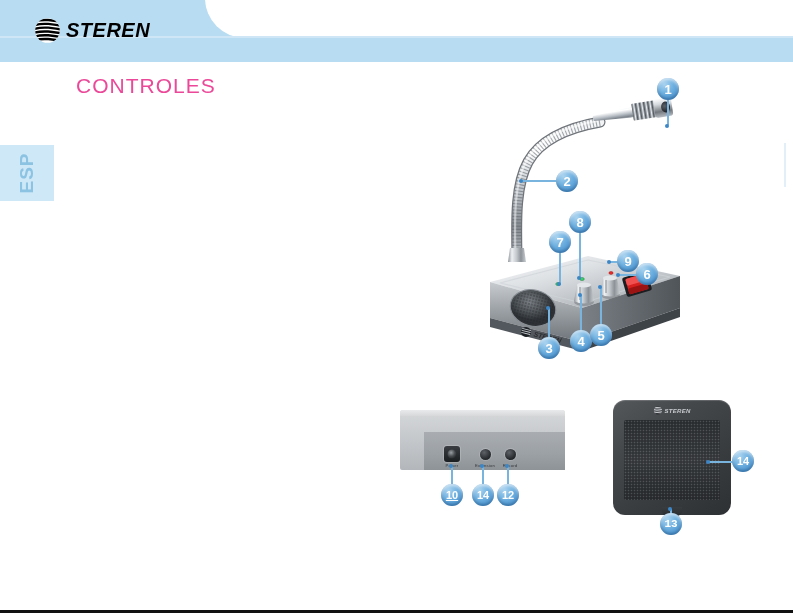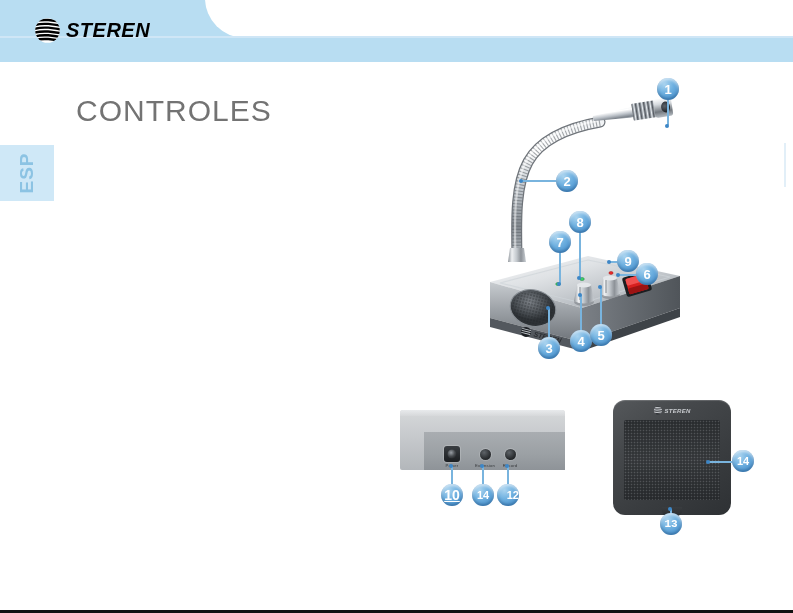--- a/index.html
+++ b/index.html
@@ -61,23 +61,22 @@
 
   
   .right-rule{
     position:absolute;left:784px;top:143px;width:2px;height:44px;
     background:#e2eff8;
   }
 
   
   .page-title{
     position:absolute;left:76px;top:74px;
-    font-size:30px;color:#737373;letter-spacing:1px;
+    font-size:21px;color:#ec4899;letter-spacing:1px;
     font-family:"Liberation Sans", sans-serif;
-    margin-top:20px;
   }
 
   
   .footer-rule{
     position:absolute;left:0;bottom:0;width:793px;height:3px;
     background:#111111;
   }
 
   
   .badge{
@@ -408,32 +407,32 @@
       <span class="jack dc" style="left:44px;top:36px;"></span>
       <span class="jack round" style="left:80px;top:39px;"></span>
       <span class="jack round" style="left:105px;top:39px;"></span>
       <span class="port-label" style="left:35px;top:53px;">Power</span>
       <span class="port-label" style="left:68px;top:53px;">Extension</span>
       <span class="port-label" style="left:93px;top:53px;">Record</span>
     </div>
   </div>
 
   <div class="badge" style="left:441px;top:484px;">
-    <span style="font-size:14px;text-decoration:underline;">10</span>
+    <span style="font-size:11px;text-decoration:underline;">10</span>
   </div>
   <div class="leader" style="left:451px;top:466px;width:1.6px;height:19px;"></div>
   <div class="leader-dot" style="left:449px;top:464px;"></div>
 
   <div class="badge" style="left:472px;top:484px;">
     <span style="font-size:11px;">14</span>
   </div>
   <div class="leader" style="left:482px;top:466px;width:1.6px;height:19px;"></div>
   <div class="leader-dot" style="left:480px;top:464px;"></div>
 
-  <div class="badge" style="left:497px;top:484px;justify-content:flex-end;">
+  <div class="badge" style="left:497px;top:484px;">
     <span style="font-size:11px;">12</span>
   </div>
   <div class="leader" style="left:507px;top:466px;width:1.6px;height:19px;"></div>
   <div class="leader-dot" style="left:505px;top:464px;"></div>
 
   <div class="fig-spk">
     <div class="spk-body">
       <div class="spk-logo">
         <svg width="9" height="9" viewBox="0 0 27 27">
           <defs>

